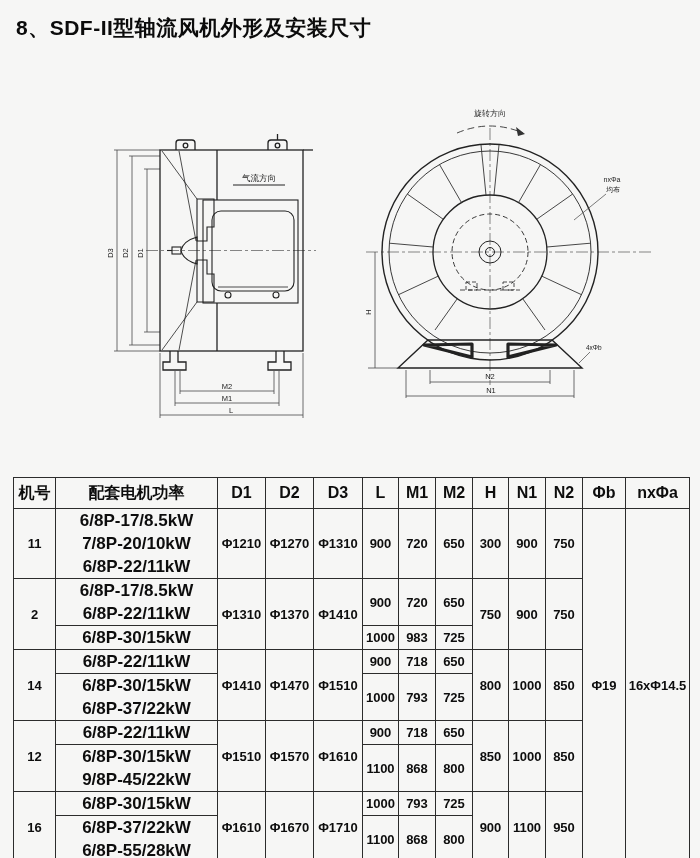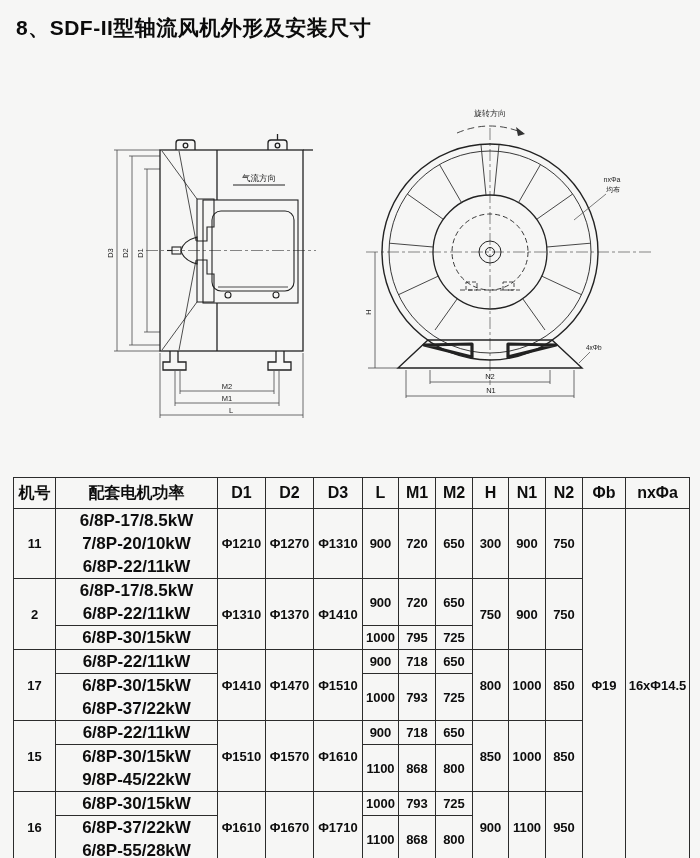--- a/index.html
+++ b/index.html
@@ -257,25 +257,25 @@
         <td rowspan="3">750</td>
         <td rowspan="3">900</td>
         <td rowspan="3">750</td>
       </tr>
       <tr></tr>
       <tr>
         <td class="motor">
           <div class="motor-line">6/8P-30/15kW</div>
         </td>
         <td>1000</td>
-        <td>795</td>
+        <td>983</td>
         <td>725</td>
       </tr>
       <tr>
-        <td rowspan="3">17</td>
+        <td rowspan="3">14</td>
         <td class="motor">
           <div class="motor-line">6/8P-22/11kW</div>
         </td>
         <td rowspan="3">Φ1410</td>
         <td rowspan="3">Φ1470</td>
         <td rowspan="3">Φ1510</td>
         <td>900</td>
         <td>718</td>
         <td>650</td>
         <td rowspan="3">800</td>
@@ -286,21 +286,21 @@
         <td rowspan="2" class="motor">
           <div class="motor-line">6/8P-30/15kW</div>
           <div class="motor-line">6/8P-37/22kW</div>
         </td>
         <td rowspan="2">1000</td>
         <td rowspan="2">793</td>
         <td rowspan="2">725</td>
       </tr>
       <tr></tr>
       <tr>
-        <td rowspan="3">15</td>
+        <td rowspan="3">12</td>
         <td class="motor">
           <div class="motor-line">6/8P-22/11kW</div>
         </td>
         <td rowspan="3">Φ1510</td>
         <td rowspan="3">Φ1570</td>
         <td rowspan="3">Φ1610</td>
         <td>900</td>
         <td>718</td>
         <td>650</td>
         <td rowspan="3">850</td>

